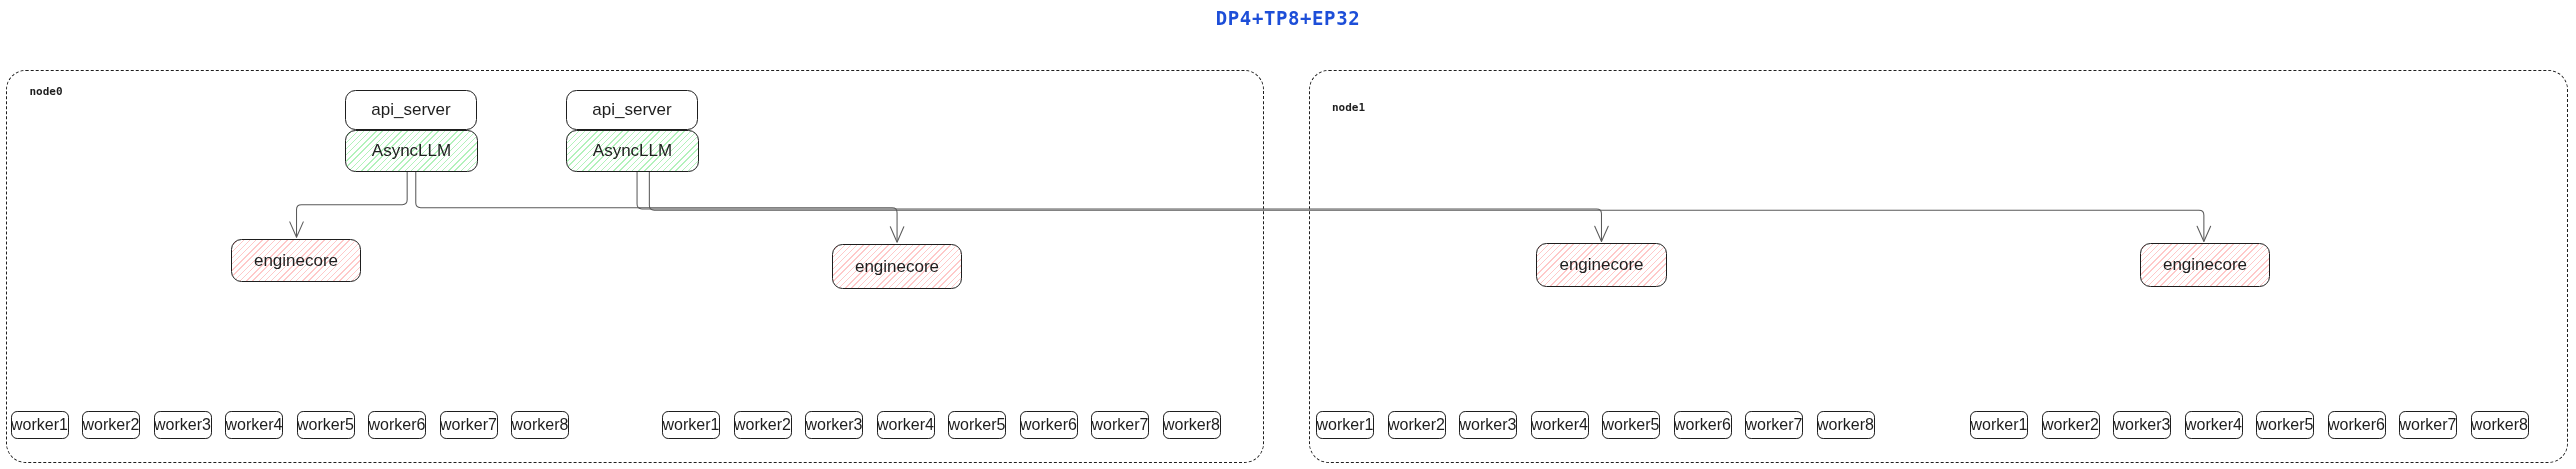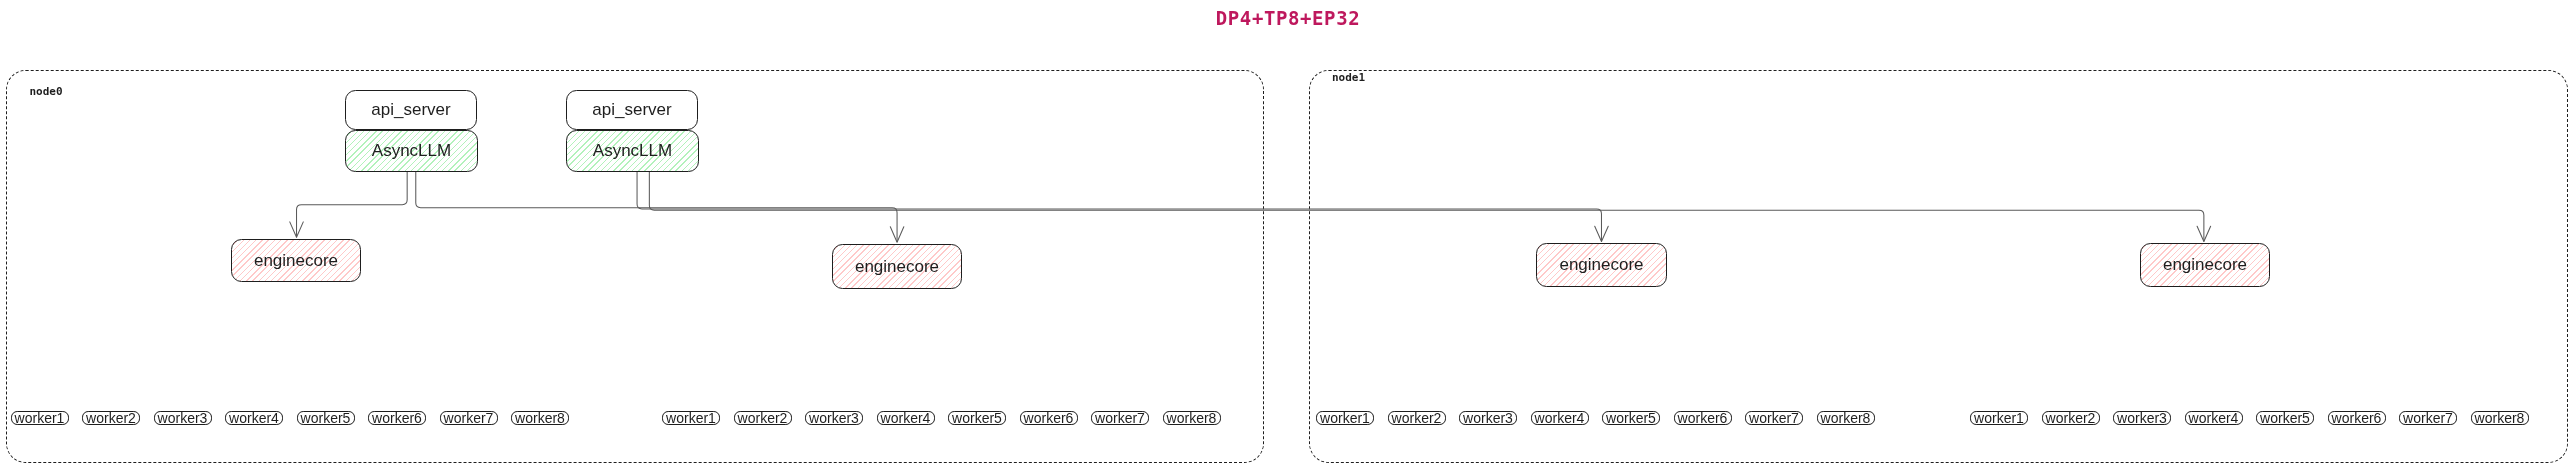--- a/index.html
+++ b/index.html
@@ -21,21 +21,21 @@
   .diagram-title {
     position: absolute;
     top: 7.4px;
     left: 0;
     width: 100%;
     text-align: center;
     font-family: "DejaVu Sans Mono", monospace;
     font-size: 19px;
     font-weight: 600;
     letter-spacing: 0.6px;
-    color: #be185d;
+    color: #1d4ed8;
   }
   .node {
     position: absolute;
     border: 1.4px dashed #1e1e1e;
     border-radius: 19.7px;
     background: transparent;
   }
   .node-label {
     position: absolute;
     font-family: "DejaVu Sans Mono", monospace;
@@ -70,28 +70,28 @@
       #ffc9c9 3.4px, #ffc9c9 4.4px);
   }
   .worker-row {
     position: absolute;
     display: flex;
     gap: 13.5px;
   }
   .worker {
     box-sizing: border-box;
     width: 58px;
-    height: 14px;
+    height: 28px;
     border: 1.2px solid #1e1e1e;
     border-radius: 6.2px;
     background: #ffffff;
     display: flex;
     align-items: center;
     justify-content: center;
-    font-size: 14px;
+    font-size: 16px;
     color: #1e1e1e;
     white-space: nowrap;
   }
   svg.edges {
     position: absolute;
     top: 0; left: 0;
     pointer-events: none;
   }
   svg.edges path {
     fill: none;
@@ -105,21 +105,21 @@
 <body>
 
 <div class="canvas">
 
   <div class="diagram-title">DP4+TP8+EP32</div>
 
   <div class="node" style="left:6.2px; top:70px; width:1256px; height:391px;"></div>
   <div class="node-label" style="left:29.5px; top:85px;">node0</div>
 
   <div class="node" style="left:1309px; top:70px; width:1257px; height:391px;"></div>
-  <div class="node-label" style="left:1332px; top:71px;">node1</div>
+  <div class="node-label" style="left:1332px; top:101px;">node1</div>
 
   <svg class="edges" width="2576" height="469" viewBox="0 0 4188 763">
     <path d="M661,279 L661,325 Q661,333 653,333 L489,333 Q481,333 481,341 L481,385"></path>
     <path d="M470,361 L481,386 L492,361"></path>
     <path d="M675,279 L675,330 Q675,338 683,338 L1450,338 Q1458,338 1458,346 L1458,393"></path>
     <path d="M1447,369 L1458,394 L1469,369"></path>
     <path d="M1035,279 L1035,332 Q1035,340 1043,340 L2596,340 Q2604,340 2604,348 L2604,392"></path>
     <path d="M2593,368 L2604,393 L2615,368"></path>
     <path d="M1055,279 L1055,334 Q1055,342 1063,342 L3576,342 Q3584,342 3584,350 L3584,392"></path>
     <path d="M3573,368 L3584,393 L3595,368"></path>

